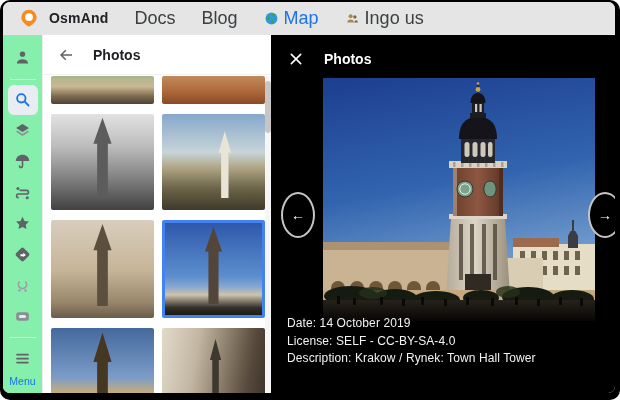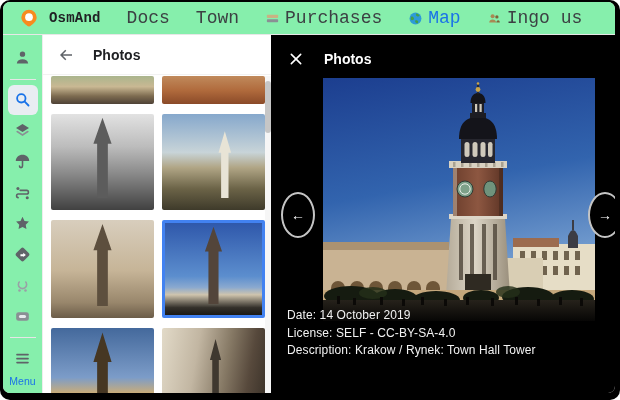--- a/index.html
+++ b/index.html
@@ -2,21 +2,21 @@
 <html><head>
 <meta charset="utf-8">
 <style>
   * { box-sizing: border-box; }
   html,body { margin:0; padding:0; background:#ffffff; font-family:"Liberation Sans", sans-serif; }
 
   .frame { position:relative; width:620px; height:400px; background:#000; border-radius:10px; overflow:hidden; }
   .app { position:absolute; left:3px; top:2px; width:612px; height:391px; background:#fff; border-radius:7px; overflow:hidden; display:flex; flex-direction:column; }
 
   
-  .navbar { height:33px; flex:0 0 33px; display:flex; align-items:center; padding:0 6px 0 16px; border-bottom:1px solid #e7e7e7; background:#86efac;font-family:Liberation Mono, monospace; }
+  .navbar { height:33px; flex:0 0 33px; display:flex; align-items:center; padding:0 6px 0 16px; border-bottom:1px solid #e7e7e7; background:#e5e5e5; }
   .logo { width:20px; height:20px; flex:0 0 20px; }
   .brand { font-size:14px; font-weight:bold; color:#202124; margin-left:10px; letter-spacing:.2px; }
   .navlink { font-size:18px; color:#3c4043; margin-left:26px; display:flex; align-items:center; gap:5px; cursor:pointer; }
   .navlink.blue { color:#1a73e8; }
   .navicon { width:15px; height:15px; display:inline-block; }
 
   
   .content { flex:1; display:flex; min-height:0; }
 
   
@@ -57,43 +57,36 @@
   
   .viewer { flex:1; position:relative; background:#000; color:#fff; overflow:hidden; }
   .vw-header { display:flex; align-items:center; gap:19px; padding:15px 0 0 16px; }
   .vw-title { font-size:14px; font-weight:bold; color:#fff; }
   .close-btn { width:18px; height:18px; display:flex; align-items:center; justify-content:center; cursor:pointer; }
   .photo-stage { position:absolute; left:52px; top:43px; width:272px; height:243px; }
   .nav-oval { position:absolute; width:34px; height:46px; border:2px solid #c4c4c4; border-radius:50%; background:#000; display:flex; align-items:center; justify-content:center; cursor:pointer; }
   .nav-oval span { color:#fff; font-size:14px; line-height:1; }
   .nav-prev { left:10px; top:157px; }
   .nav-next { left:317px; top:157px; }
-  .meta { position:absolute; left:16px; top:272px; font-size:12px; line-height:17.5px; color:#f2f2f2; letter-spacing:.1px; }
+  .meta { position:absolute; left:16px; top:280px; font-size:12px; line-height:17.5px; color:#f2f2f2; letter-spacing:.1px; }
 </style>
 </head>
 <body>
 
 <div class="frame">
   <div class="app">
 
     <div class="navbar">
       <svg class="logo" viewBox="0 0 24 24">
         <path fill="#f78b1f" d="M12 2a9.2 9.2 0 0 1 9.2 9.2c0 5-4 7.6-7.4 10.5-.9.8-2.7.8-3.6 0-3.4-2.9-7.4-5.5-7.4-10.5A9.2 9.2 0 0 1 12 2z"></path>
         <circle cx="12" cy="11" r="4.6" fill="#fff"></circle>
       </svg>
       <span class="brand">OsmAnd</span>
       <span class="navlink">Docs</span>
-      <span class="navlink">Town</span>
-      <span class="navlink">
-        <svg class="navicon" viewBox="0 0 24 24">
-          <rect x="3" y="6" width="18" height="5" rx="1.2" fill="#c9b283"></rect>
-          <rect x="3" y="13" width="18" height="5" rx="1.2" fill="#8a8f94"></rect>
-        </svg>
-        <span>Purchases</span>
-      </span>
+      <span class="navlink">Blog</span>
       <span class="navlink blue">
         <svg class="navicon" viewBox="0 0 24 24">
           <circle cx="12" cy="12" r="9.5" fill="#2d9bd8"></circle>
           <path fill="#43a047" d="M5 9c2-.5 4 .5 4.5 2.5S8 15 6 14.6 3.8 11 5 9zM13 4c2.5.3 4.5 1.5 5.6 3.3-.8 1.6-2.8 2-4.3 1S12 5.6 13 4zM12 14.8c1.8-.6 3.8.2 4.3 2 .3 1.2-.4 2.3-1.4 3-1.8-.3-3.3-2-3.6-3.6-.1-.5.2-1.1.7-1.4z"></path>
         </svg>
         <span>Map</span>
       </span>
       <span class="navlink">
         <svg class="navicon" viewBox="0 0 24 24">
           <circle cx="9" cy="8.5" r="3.2" fill="#a98a54"></circle>

